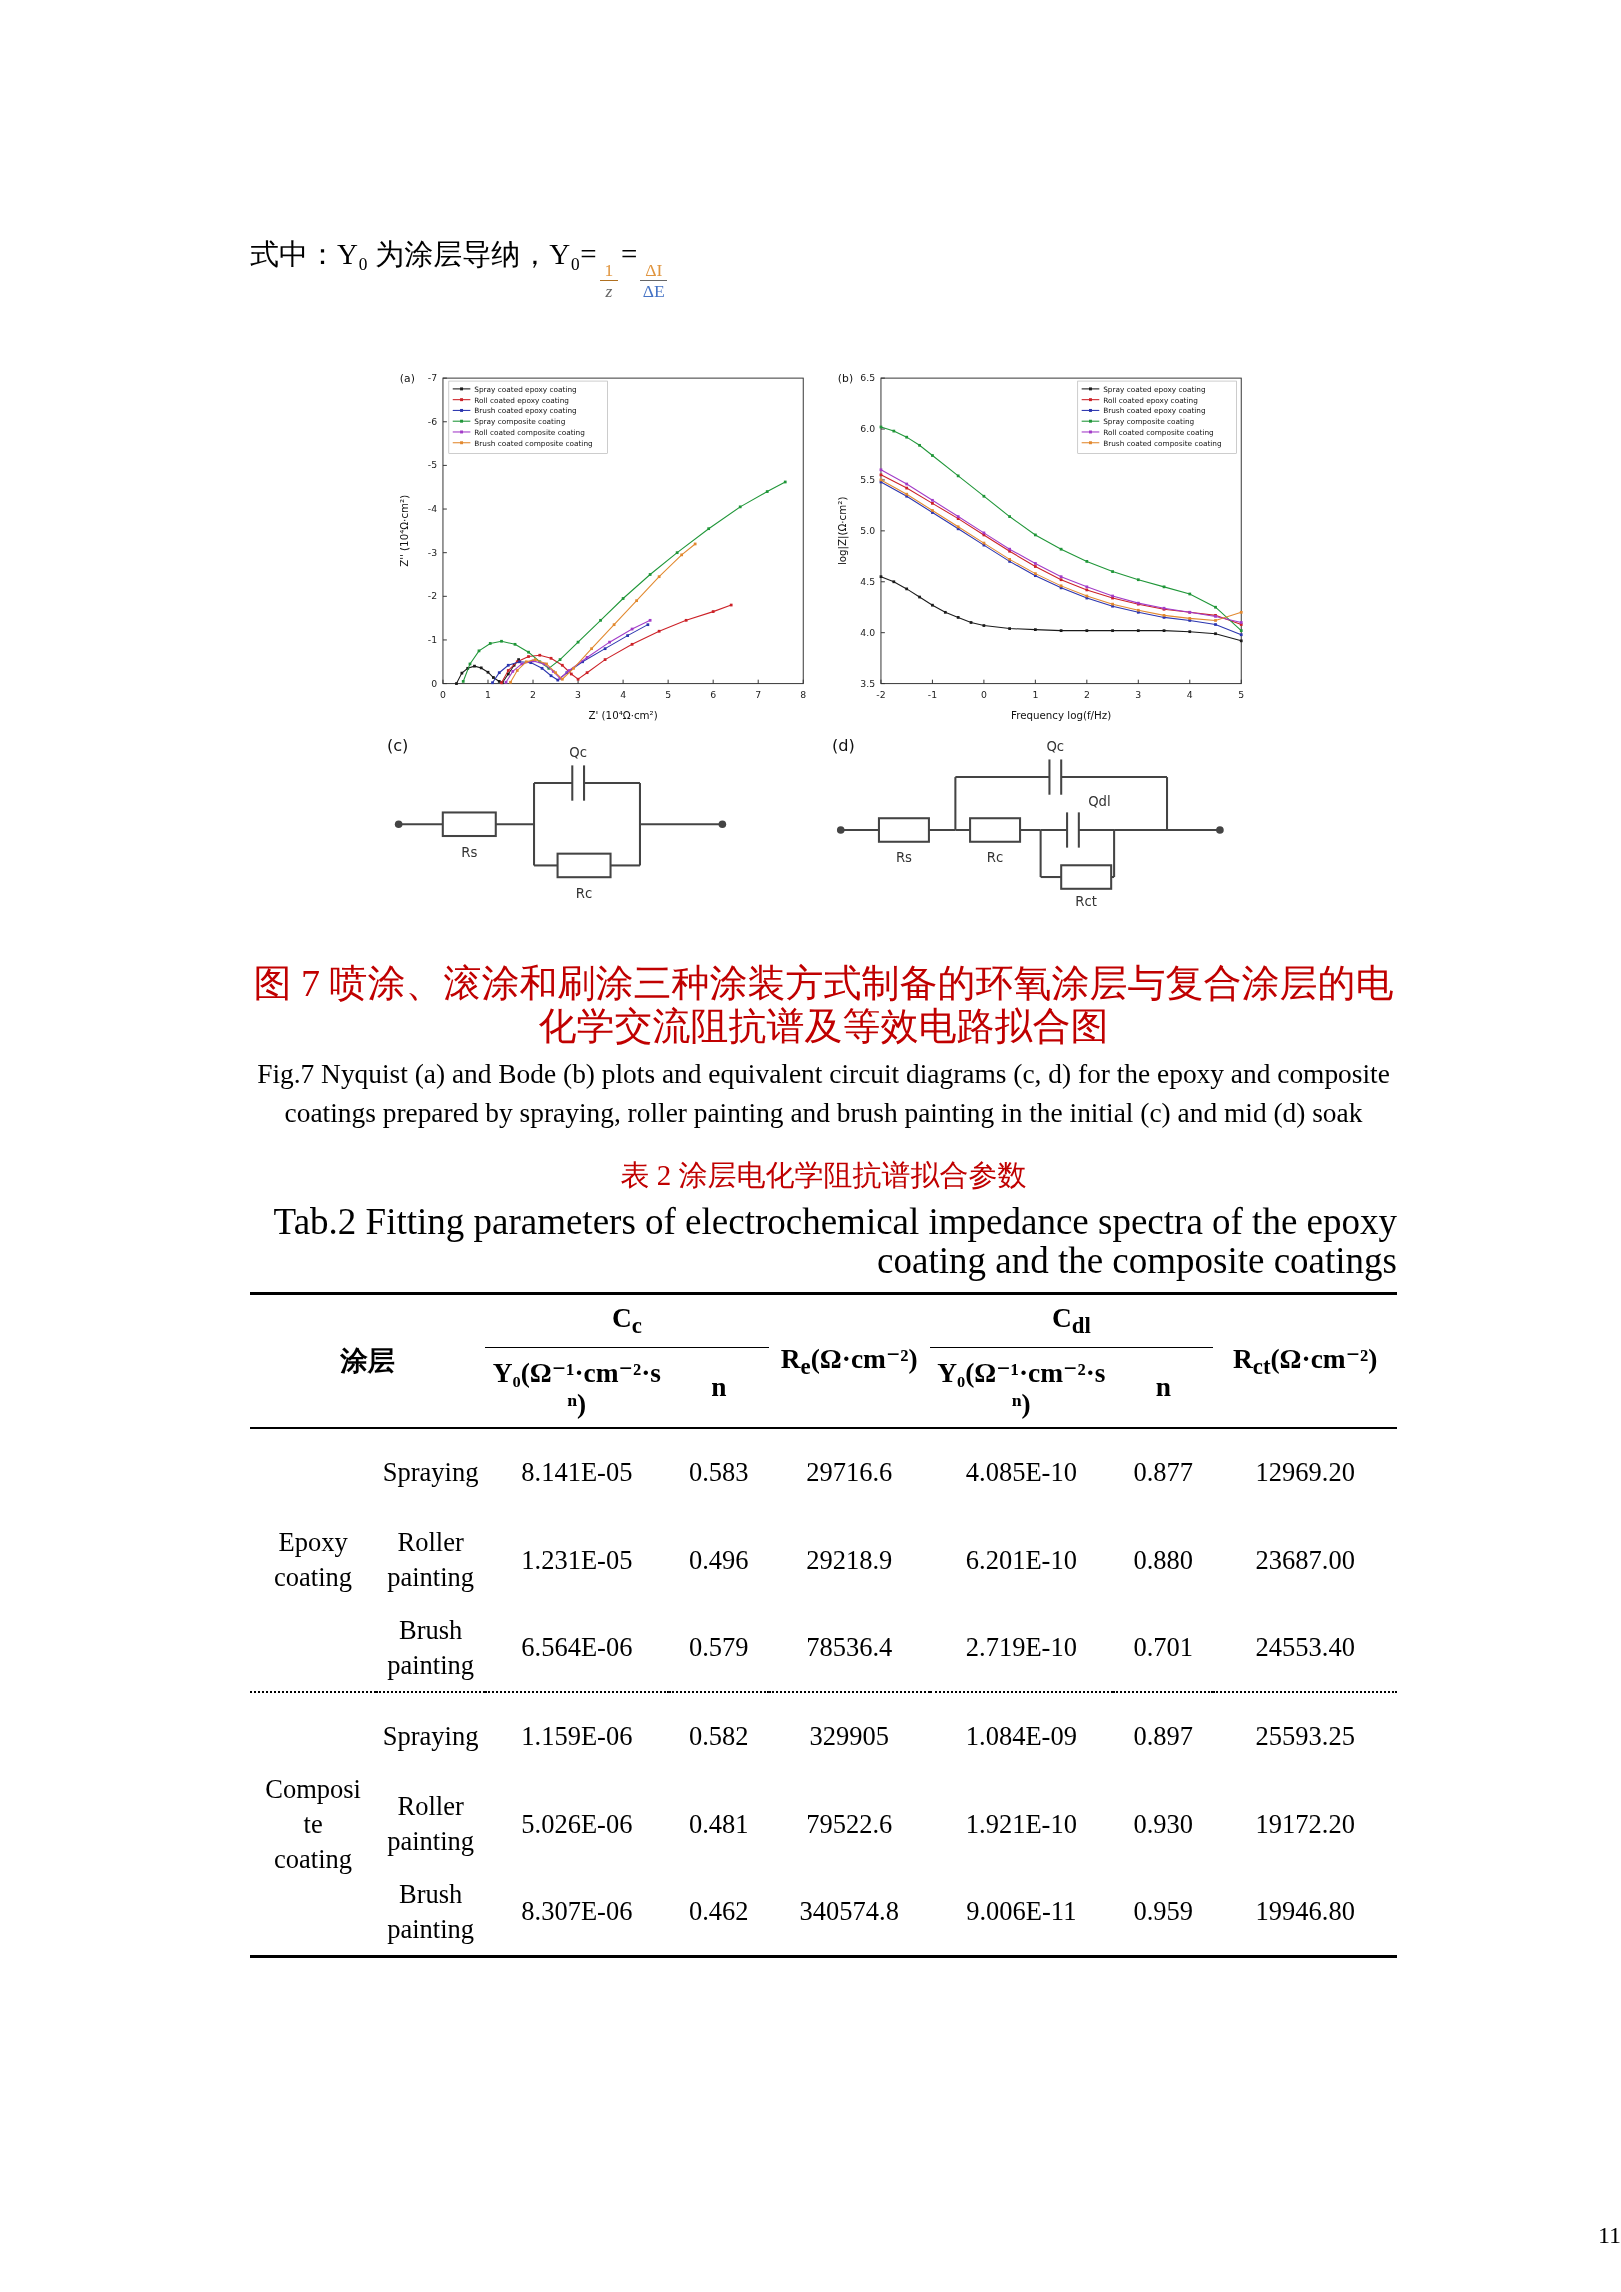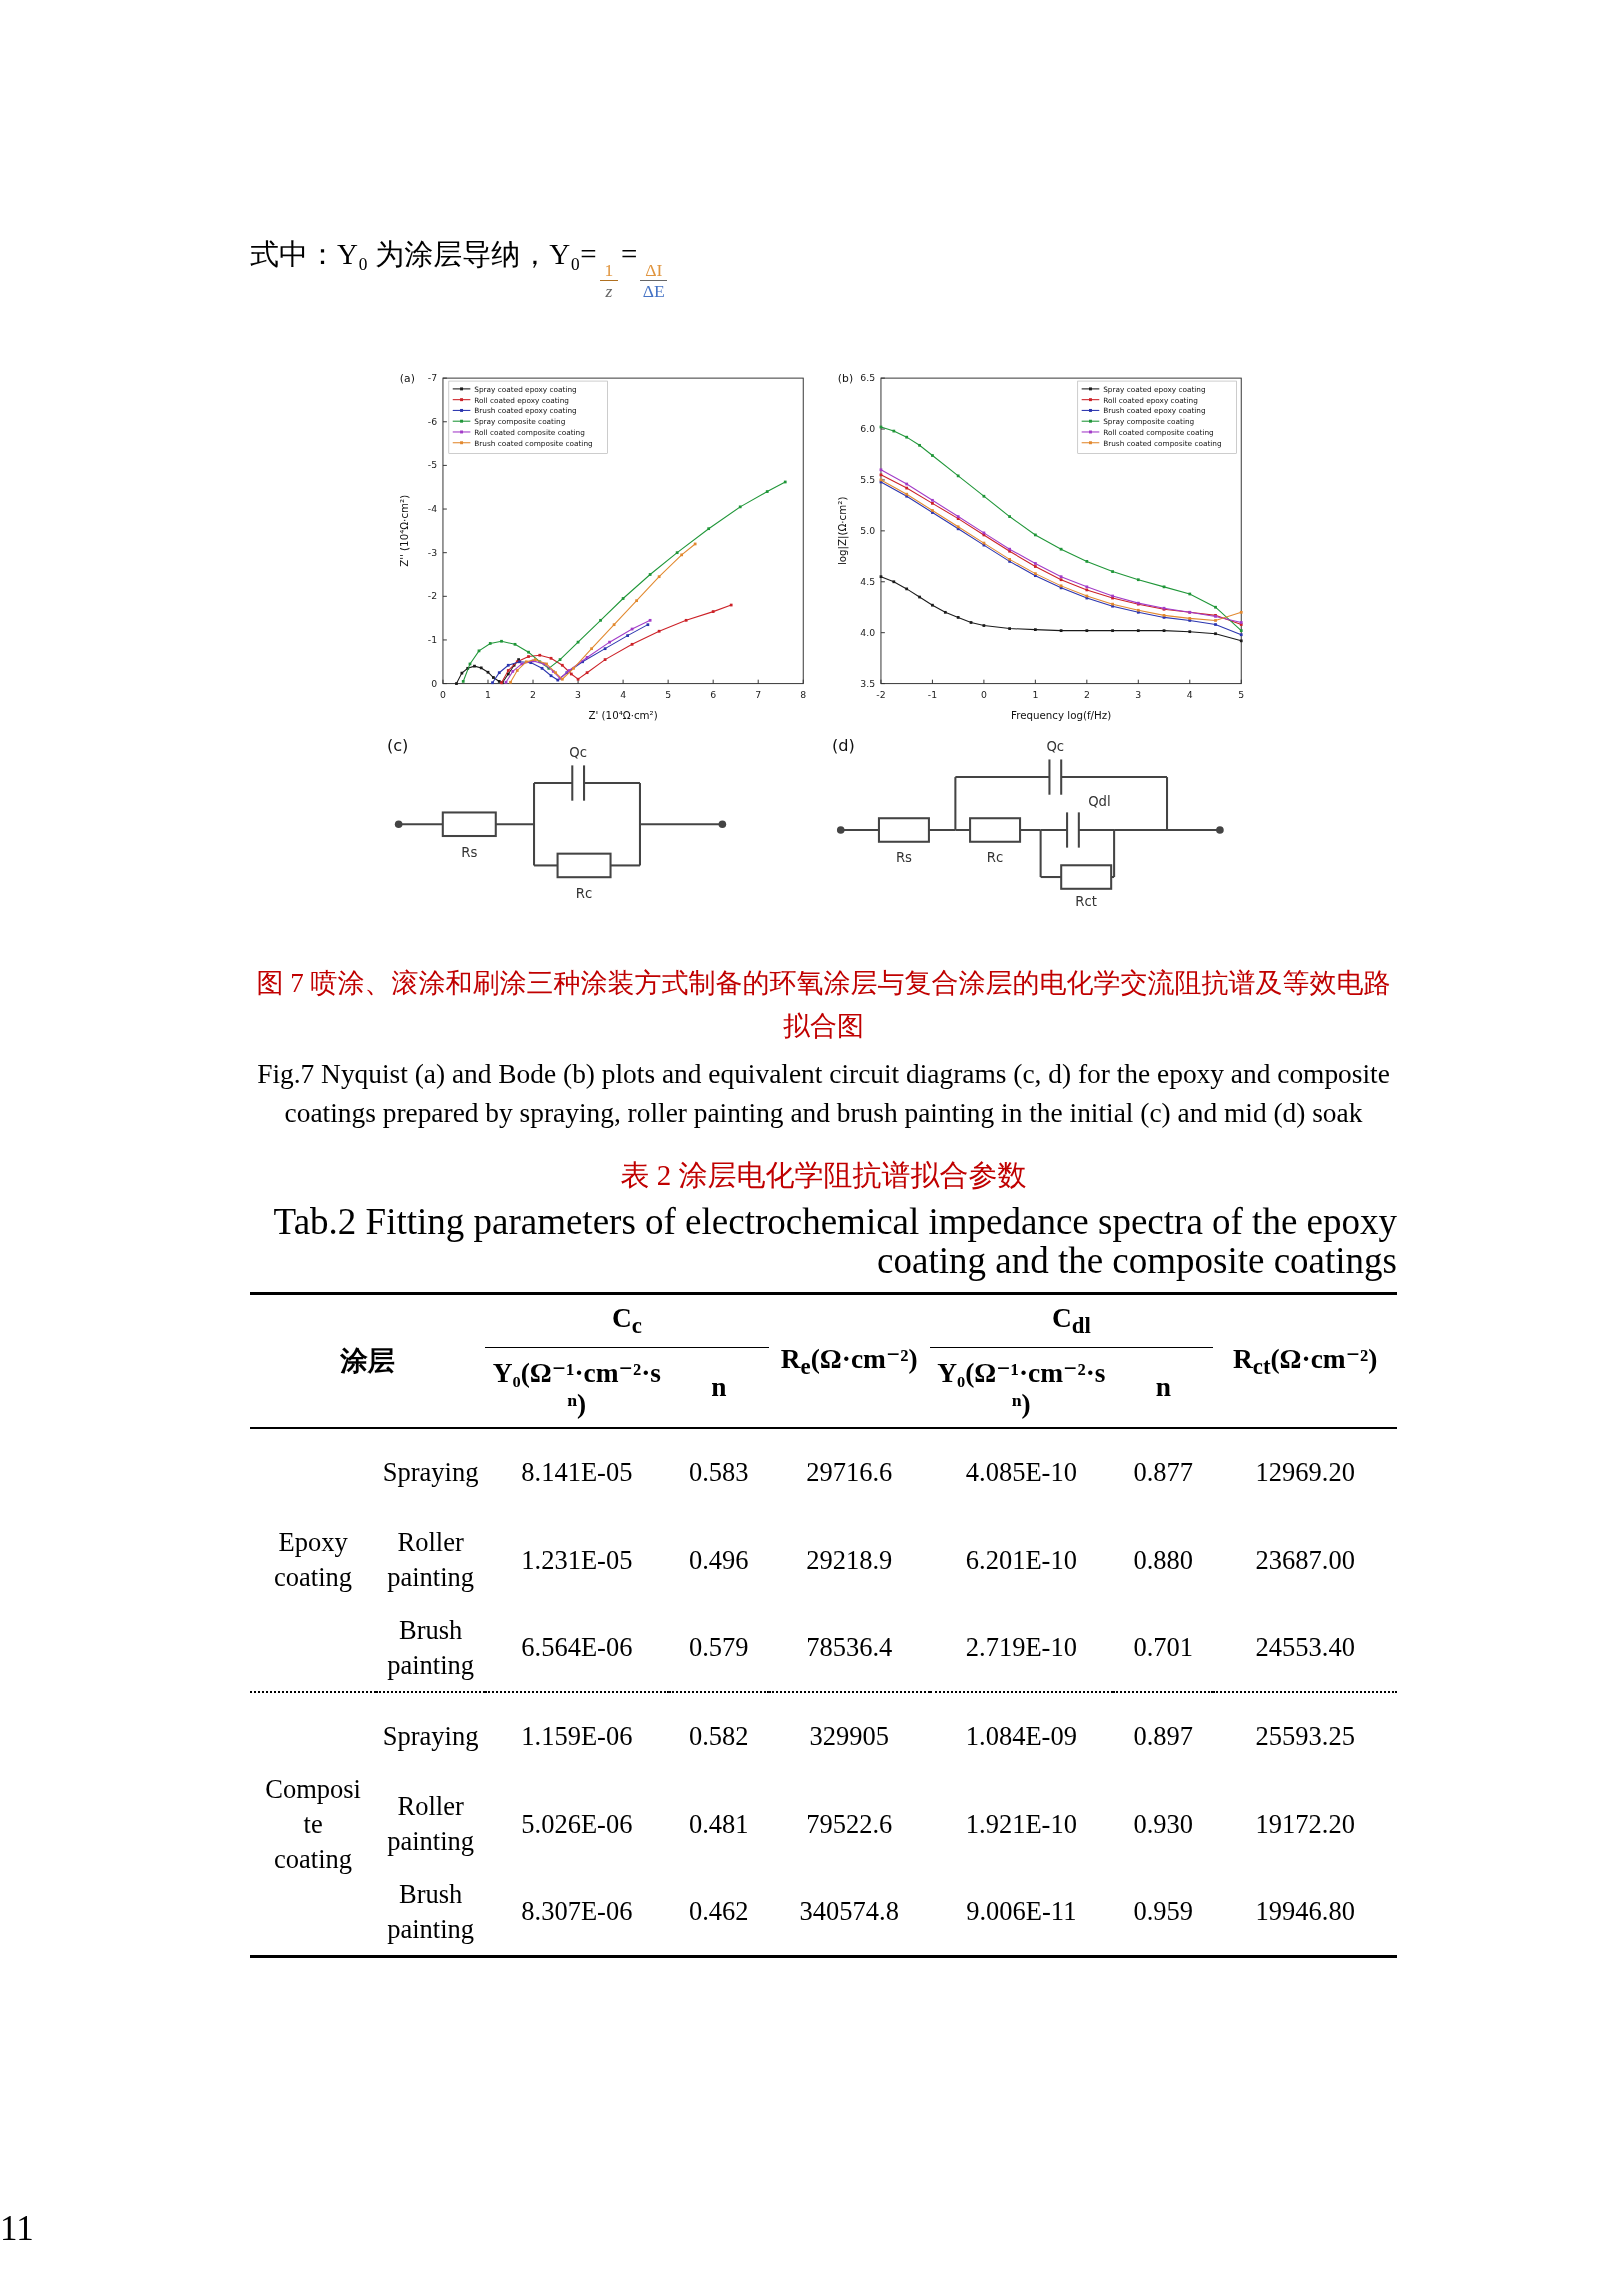--- a/index.html
+++ b/index.html
@@ -15,34 +15,34 @@
   .c-orange{color:var(--frac-orange,#e0953f);}
   .c-blue{color:var(--frac-blue,#4472c4);}
   .c-gray{color:#666;font-style:italic;}
   .figure{margin-top:65px;}
   .fig-row{display:flex;justify-content:center;gap:17.6px;align-items:flex-start;}
   .fig-row.circuits{margin-top:3.9px;gap:33px;}
   svg text{font-family:"DejaVu Sans","Liberation Sans",sans-serif;}
   .clabel{font-size:9px;fill:#333;text-anchor:middle;}
   .panel{font-size:11px;fill:#111;}
   .cwire{stroke:#444;stroke-width:1.4;fill:none;}
-  .caption-cn{margin:35px 0 0;text-align:center;color:var(--caption-red,#c00000);font-size:27px;line-height:43px;}
+  .caption-cn{margin:35px 0 0;text-align:center;color:var(--caption-red,#c00000);font-size:38px;line-height:43px;}
   .caption-en{margin:7.8px 0 0;text-align:center;font-size:27.4px;line-height:39px;}
   .table-title-cn{margin:21.6px 0 0;text-align:center;color:var(--caption-red,#c00000);font-size:29px;line-height:41px;}
   .table-title-en{margin:5.9px 0 0;text-align:right;font-size:37px;line-height:39px;font-family:Liberation Serif, serif;}
   table.params{width:100%;border-collapse:collapse;margin-top:11.8px;table-layout:fixed;
                border-top:3.4px solid #000;border-bottom:3.4px solid #000;}
   table.params thead{border-bottom:2px solid #000;}
   table.params th{font-weight:bold;font-size:27.4px;padding:7.8px 5.9px;text-align:center;vertical-align:middle;overflow-wrap:break-word;}
   table.params th.cmid{border-bottom:1.6px solid #000;}
   table.params td{font-size:26.5px;text-align:center;vertical-align:middle;padding:7.8px 5.9px;height:88px;line-height:35px;overflow-wrap:break-word;font-family:Liberation Serif, serif;}
   table.params td.group-cell{padding:7.8px 11.8px;}
   table.params td.method-cell{padding:7.8px 5.9px;}
   tr.group-sep td{border-top:2px dotted #000;}
-  .page-number{position:absolute;left:0;right:0;bottom:44px;text-align:left;font-size:35px;}
+  .page-number{position:absolute;left:0;right:0;bottom:44px;text-align:right;font-size:24px;}
 </style>
 </head>
 <body>
 
 <div class="content">
 
   <p class="formula-line">
     <span>式中：Y₀ 为涂层导纳，Y₀=</span><span class="frac">
         <span class="num c-orange">1</span>
         <span class="den c-gray">z</span>

